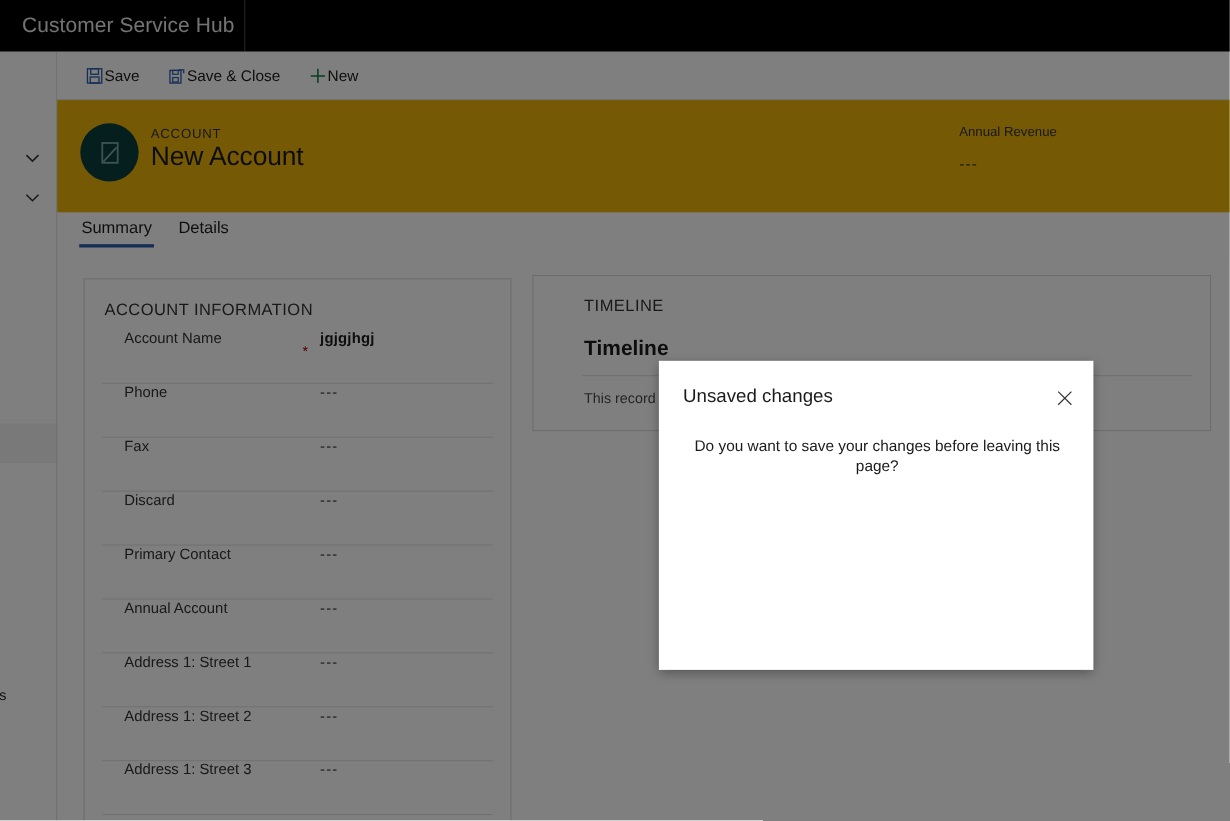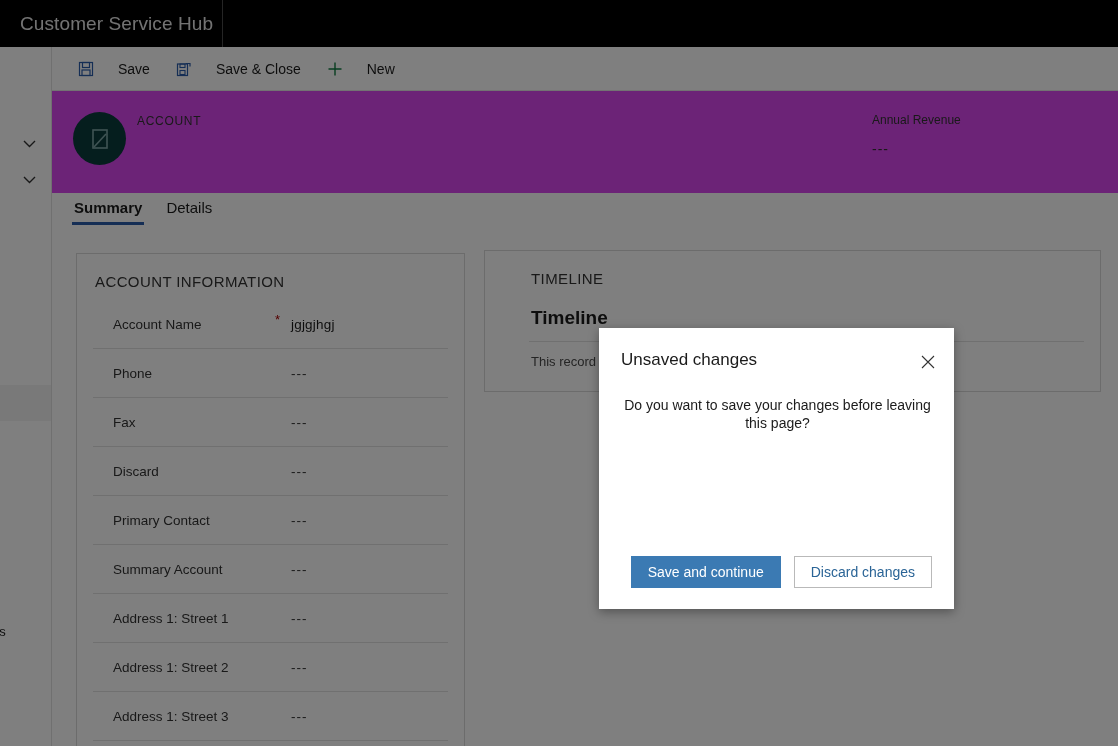--- a/index.html
+++ b/index.html
@@ -62,31 +62,31 @@
   .cmdbar {
     position: absolute; left: 52px; top: 47px; width: 1066px; height: 44px;
     background: #ffffff;
     display: flex; align-items: center; padding-left: 14px; gap: 2px;
   }
   .cmdbar-underline {
     position: absolute; left: 52px; top: 90px; width: 1066px; height: 1px;
     background: #e6e6e6;
   }
   .cmd-btn {
-    display: flex; align-items: center; gap: 24px;
+    display: flex; align-items: center; gap: 1px;
     padding: 5px 12px; font-size: 14px; color: #1b1b1b;
     background: transparent; border: none; cursor: pointer; line-height: 1;
     font-family: "Liberation Sans", sans-serif;
   }
   .cmd-ico { width: 16px; height: 16px; display: block; }
 
   
   .rec-header {
     position: absolute; left: 52px; top: 91px; width: 1066px; height: 102px;
-    background: #d946ef;
+    background: #eab308;
   }
   .rec-avatar {
     position: absolute; left: 21px; top: 21px; width: 53px; height: 53px;
     border-radius: 50%; background: #0b3c3c;
     display: flex; align-items: center; justify-content: center;
   }
   .rec-entity {
     position: absolute; left: 85px; top: 23px;
     font-size: 12px; color: #333333; letter-spacing: .7px;
   }
@@ -100,21 +100,21 @@
 
   
   .tabs {
     position: absolute; left: 72px; top: 200px;
     display: flex; gap: 20px; align-items: flex-end;
   }
   .tab {
     position: relative; font-size: 15px; color: #1b1b1b;
     padding: 0 2px 10px 2px; cursor: pointer; line-height: 1;
   }
-  .tab.active { font-weight: 700; }
+  .tab.active { font-weight: 400; }
   .tab.active::after {
     content: ""; position: absolute; left: 0; right: 0; bottom: 0;
     height: 3px; background: #2a5caa;
   }
 
   
   .content {
     position: absolute; left: 56px; top: 237px; width: 1066px; height: 509px;
     background: #ffffff;
   }
@@ -124,35 +124,35 @@
     position: absolute; left: 20px; top: 16px; width: 389px; height: 600px;
     border: 1px solid #d9d9d9; background: #ffffff;
   }
   .section-head {
     font-size: 15px; color: #333333; letter-spacing: .4px;
     padding: 19px 0 0 18px;
   }
   .field-rows { margin-top: 10px; }
   .field-row {
     position: relative; height: 49px;
-    display: flex; align-items: center;
+    display: flex; align-items: flex-start;
     margin: 0 16px; border-bottom: 1px solid #e1e1e1;
   }
   .field-row:last-child { border-bottom: 1px solid #e1e1e1; }
   .field-label {
     width: 146px; padding-left: 20px; font-size: 13.5px; color: #333333;
   }
   .field-req {
     position: absolute; left: 182px; top: 13px;
     color: #a80000; font-size: 13px; line-height: 1;
   }
   .field-value {
     font-size: 13.5px; color: #1b1b1b; padding-left: 52px; letter-spacing: .2px;
   }
-  .field-value.bold { font-weight: 400; }
+  .field-value.bold { font-weight: 700; }
   .field-value.dashes { letter-spacing: 1px; color: #333; }
 
   
   .section-timeline {
     position: absolute; left: 428px; top: 13px; width: 617px; height: 142px;
     border: 1px solid #d9d9d9; background: #ffffff; padding-left: 28px;
   }
   .tl-head {
     font-size: 15px; color: #333333; letter-spacing: .4px;
     padding: 19px 0 0 18px;
@@ -170,21 +170,21 @@
   }
 
   
   #overlay {
     position: absolute; inset: 0;
     background: rgba(0,0,0,0.5);
   }
 
   
   #dialog {
-    position: absolute; left: 599px; top: 328px; width: 355px; height: 281px;
+    position: absolute; left: 599px; top: 328px; width: 395px; height: 281px;
     background: #ffffff;
     box-shadow: 0 3px 10px rgba(0,0,0,0.35);
   }
   .dlg-title {
     position: absolute; left: 22px; top: 22px;
     font-size: 17px; color: #1b1b1b; font-weight: 400;
   }
   .dlg-close {
     position: absolute; right: 12px; top: 20px;
     width: 28px; height: 28px; display: flex;
@@ -276,20 +276,21 @@
 
     <div class="rec-header">
       <div class="rec-avatar">
         <svg width="22" height="24" viewBox="0 0 22 24">
           <rect x="4" y="3" width="14" height="18" fill="none" stroke="#7fa8a8" stroke-width="1.6"></rect>
           <path d="M5 20 L17 7" stroke="#7fa8a8" stroke-width="1.6" fill="none"></path>
           <rect x="6.5" y="5.5" width="5" height="4.5" fill="#0b3c3c"></rect>
         </svg>
       </div>
       <div class="rec-entity">ACCOUNT</div>
+      <div class="rec-title">New Account</div>
       <div class="hdr-field">
         <div class="hdr-field-label">Annual Revenue</div>
         <div class="hdr-field-value">---</div>
       </div>
     </div>
 
     <div class="tabs">
       <div class="tab active">Summary</div>
       <div class="tab">Details</div>
     </div>
@@ -314,21 +315,21 @@
             </div>
             <div class="field-row">
               <div class="field-label">Discard</div>
               <div class="field-value dashes">---</div>
             </div>
             <div class="field-row">
               <div class="field-label">Primary Contact</div>
               <div class="field-value dashes">---</div>
             </div>
             <div class="field-row">
-              <div class="field-label">Summary Account</div>
+              <div class="field-label">Annual Account</div>
               <div class="field-value dashes">---</div>
             </div>
             <div class="field-row">
               <div class="field-label">Address 1: Street 1</div>
               <div class="field-value dashes">---</div>
             </div>
             <div class="field-row">
               <div class="field-label">Address 1: Street 2</div>
               <div class="field-value dashes">---</div>
             </div>
@@ -352,19 +353,15 @@
   <div id="overlay"></div>
 
   <div id="dialog">
     <div class="dlg-title">Unsaved changes</div>
     <button class="dlg-close">
       <svg width="14" height="14" viewBox="0 0 14 14">
         <path d="M1 1 L13 13 M13 1 L1 13" stroke="#333333" stroke-width="1.1" fill="none"></path>
       </svg>
     </button>
     <div class="dlg-body">Do you want to save your changes before leaving this page?</div>
-    <div class="dlg-actions">
-      <button class="btn btn-primary">Save and continue</button>
-      <button class="btn btn-secondary">Discard changes</button>
-    </div>
   </div>
 
 </div>
 
 </body></html>

